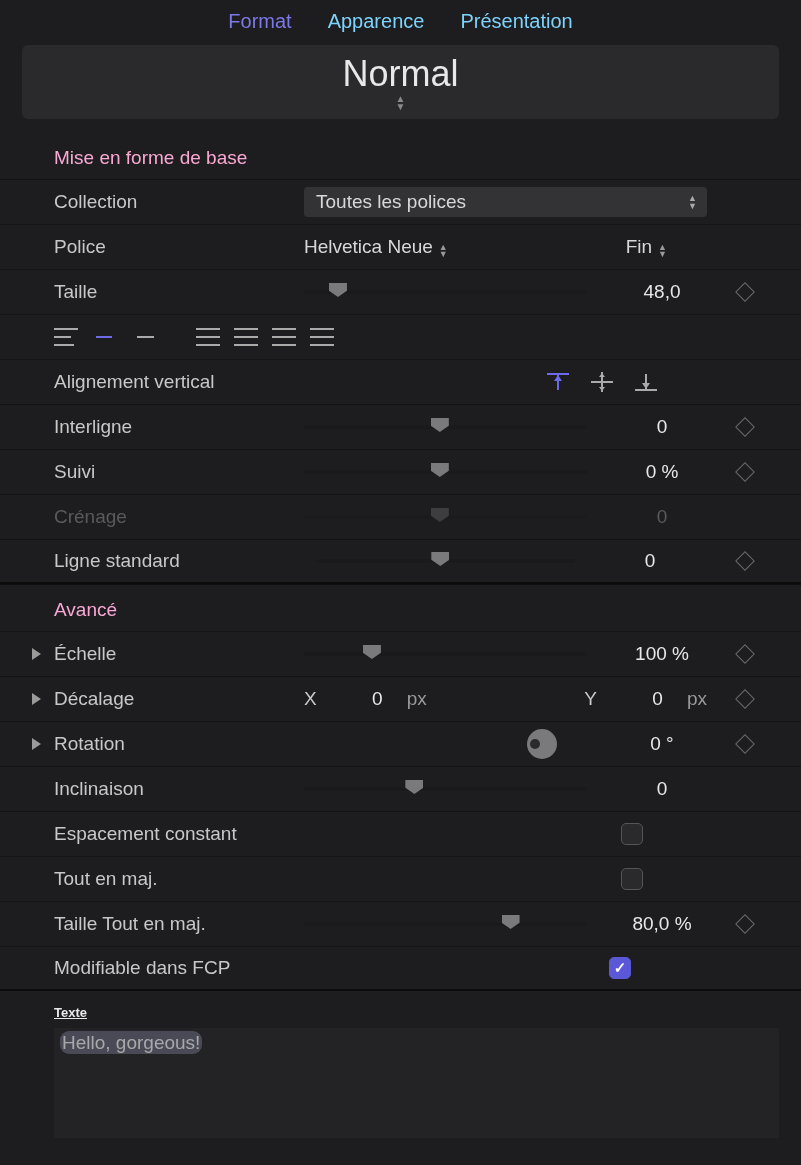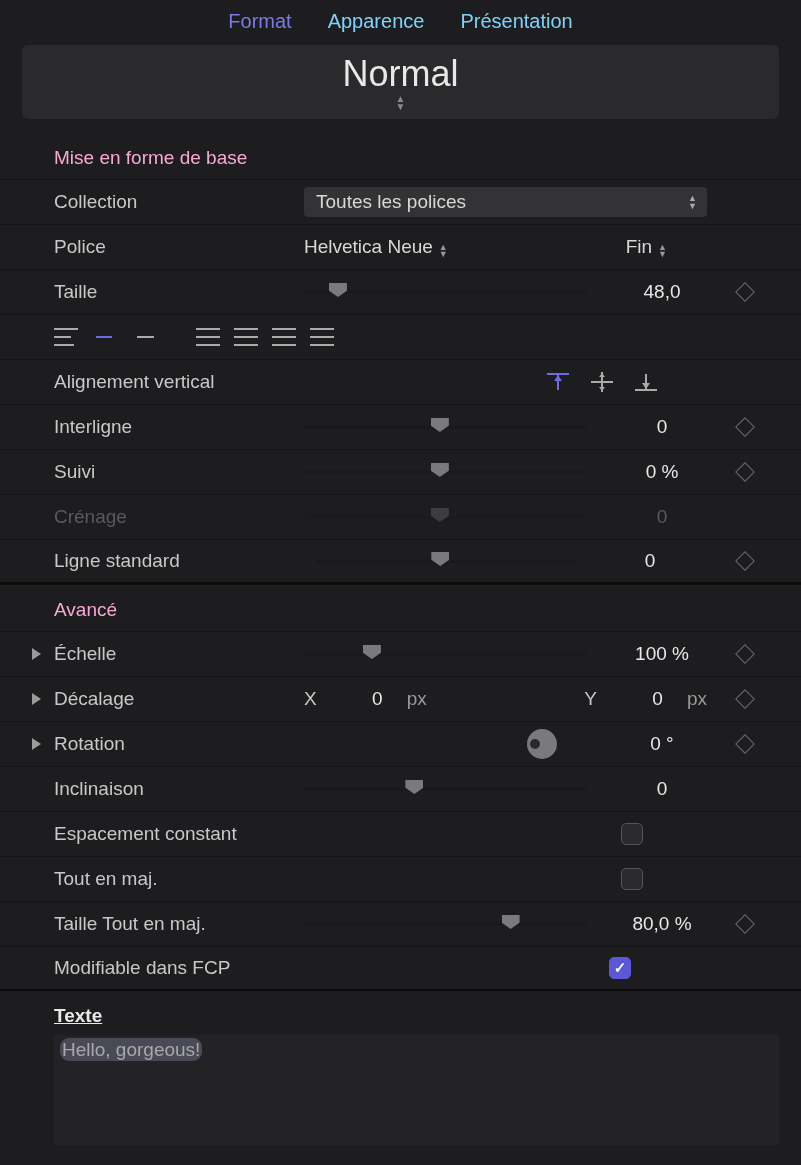--- a/index.html
+++ b/index.html
@@ -61,21 +61,21 @@
   .checkbox.checked { background: #5a58d6; border-color: #5a58d6; }
   .checkbox.checked::after { content: "✓"; color: #fff; font-size: 15px; font-weight: 700; }
   
   .diamond { width: 14px; height: 14px; transform: rotate(45deg); border: 1px solid #6a6a6c; background: transparent; cursor: pointer; }
   
   .xy { display: flex; align-items: center; gap: 18px; width: 100%; }
   .xy .lbl { color: #c8c8c8; font-size: 19px; }
   .xy .val { color: #e8e8e8; font-size: 19px; min-width: 48px; text-align: right; }
   
   .text-section { padding: 0 22px 0 54px; }
-  .text-header { font-size: 19px; font-weight: 600; color: #e8e8e8; padding: 14px 0 8px; text-decoration: underline; }
+  .text-header { font-size: 13px; font-weight: 600; color: #e8e8e8; padding: 14px 0 8px; text-decoration: underline; }
   .text-area { background: #232325; min-height: 110px; padding: 4px 6px; font-size: 19px; color: #a8a8aa; }
   .text-area .sel { background: #4a4a56; padding: 1px 2px; border-radius: 9px; }
   
   .border-b { border-bottom: 2px solid #0c0c0c; gap: 12px; }
 </style>
 </head>
 <body>
 
 <div class="tabs">
   <div class="tab active">Format</div>

